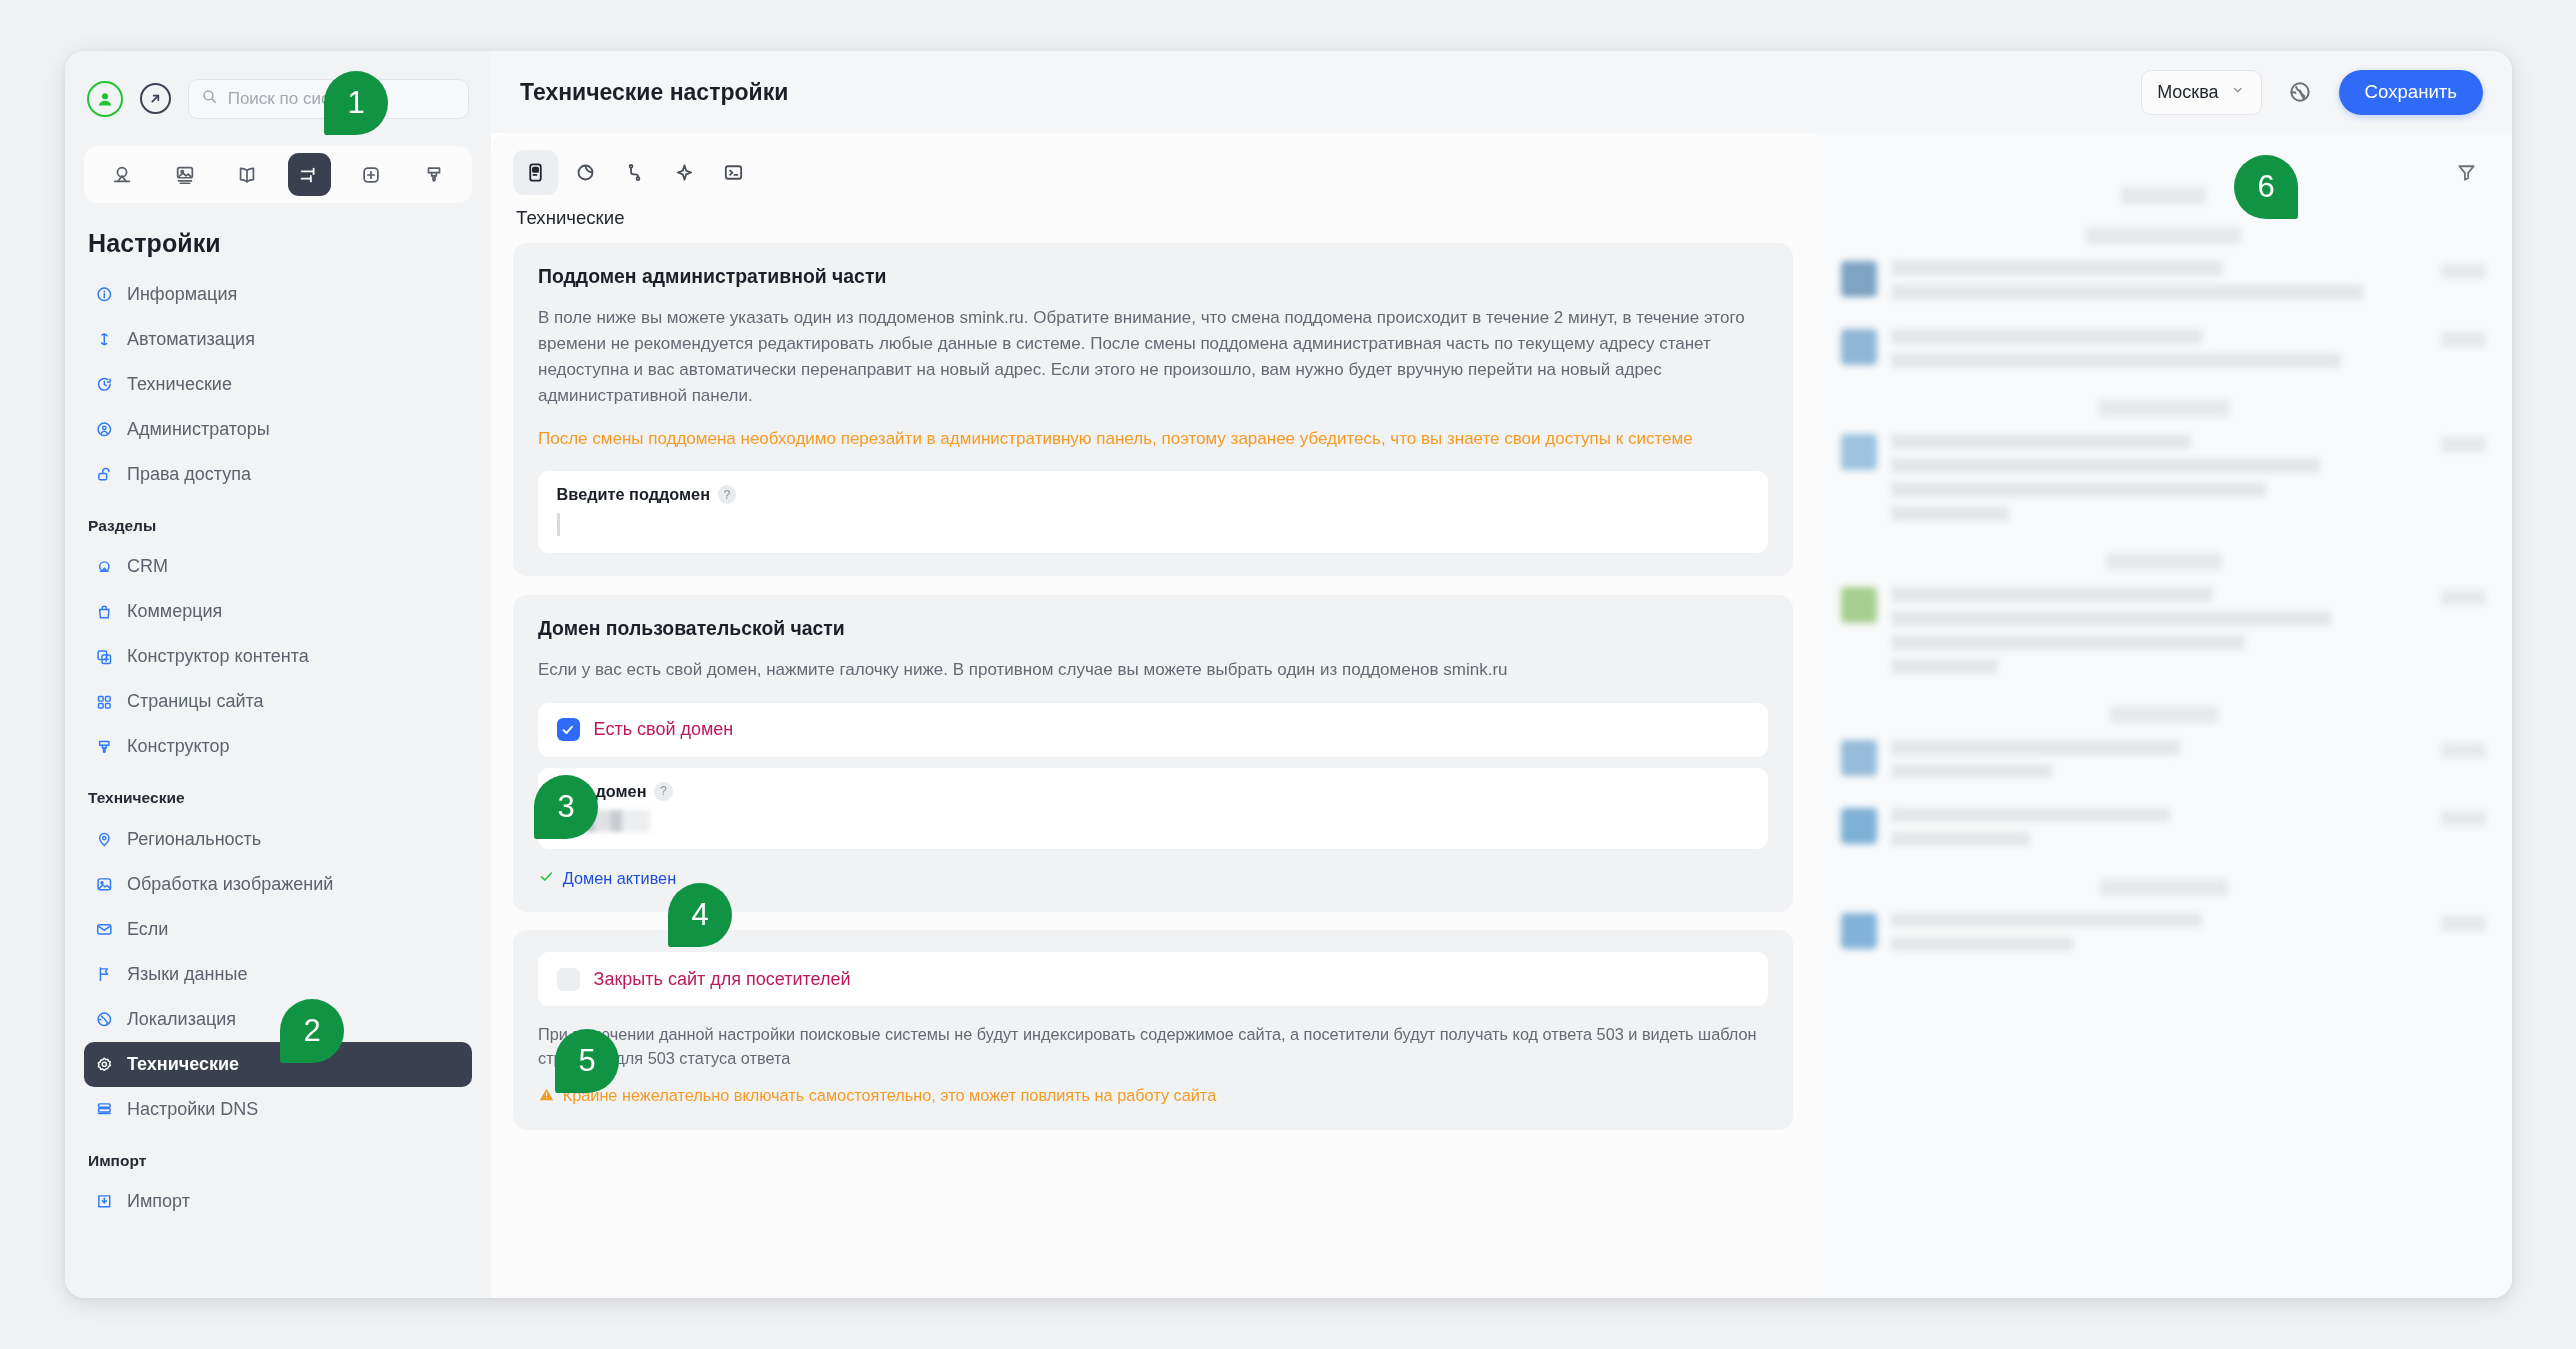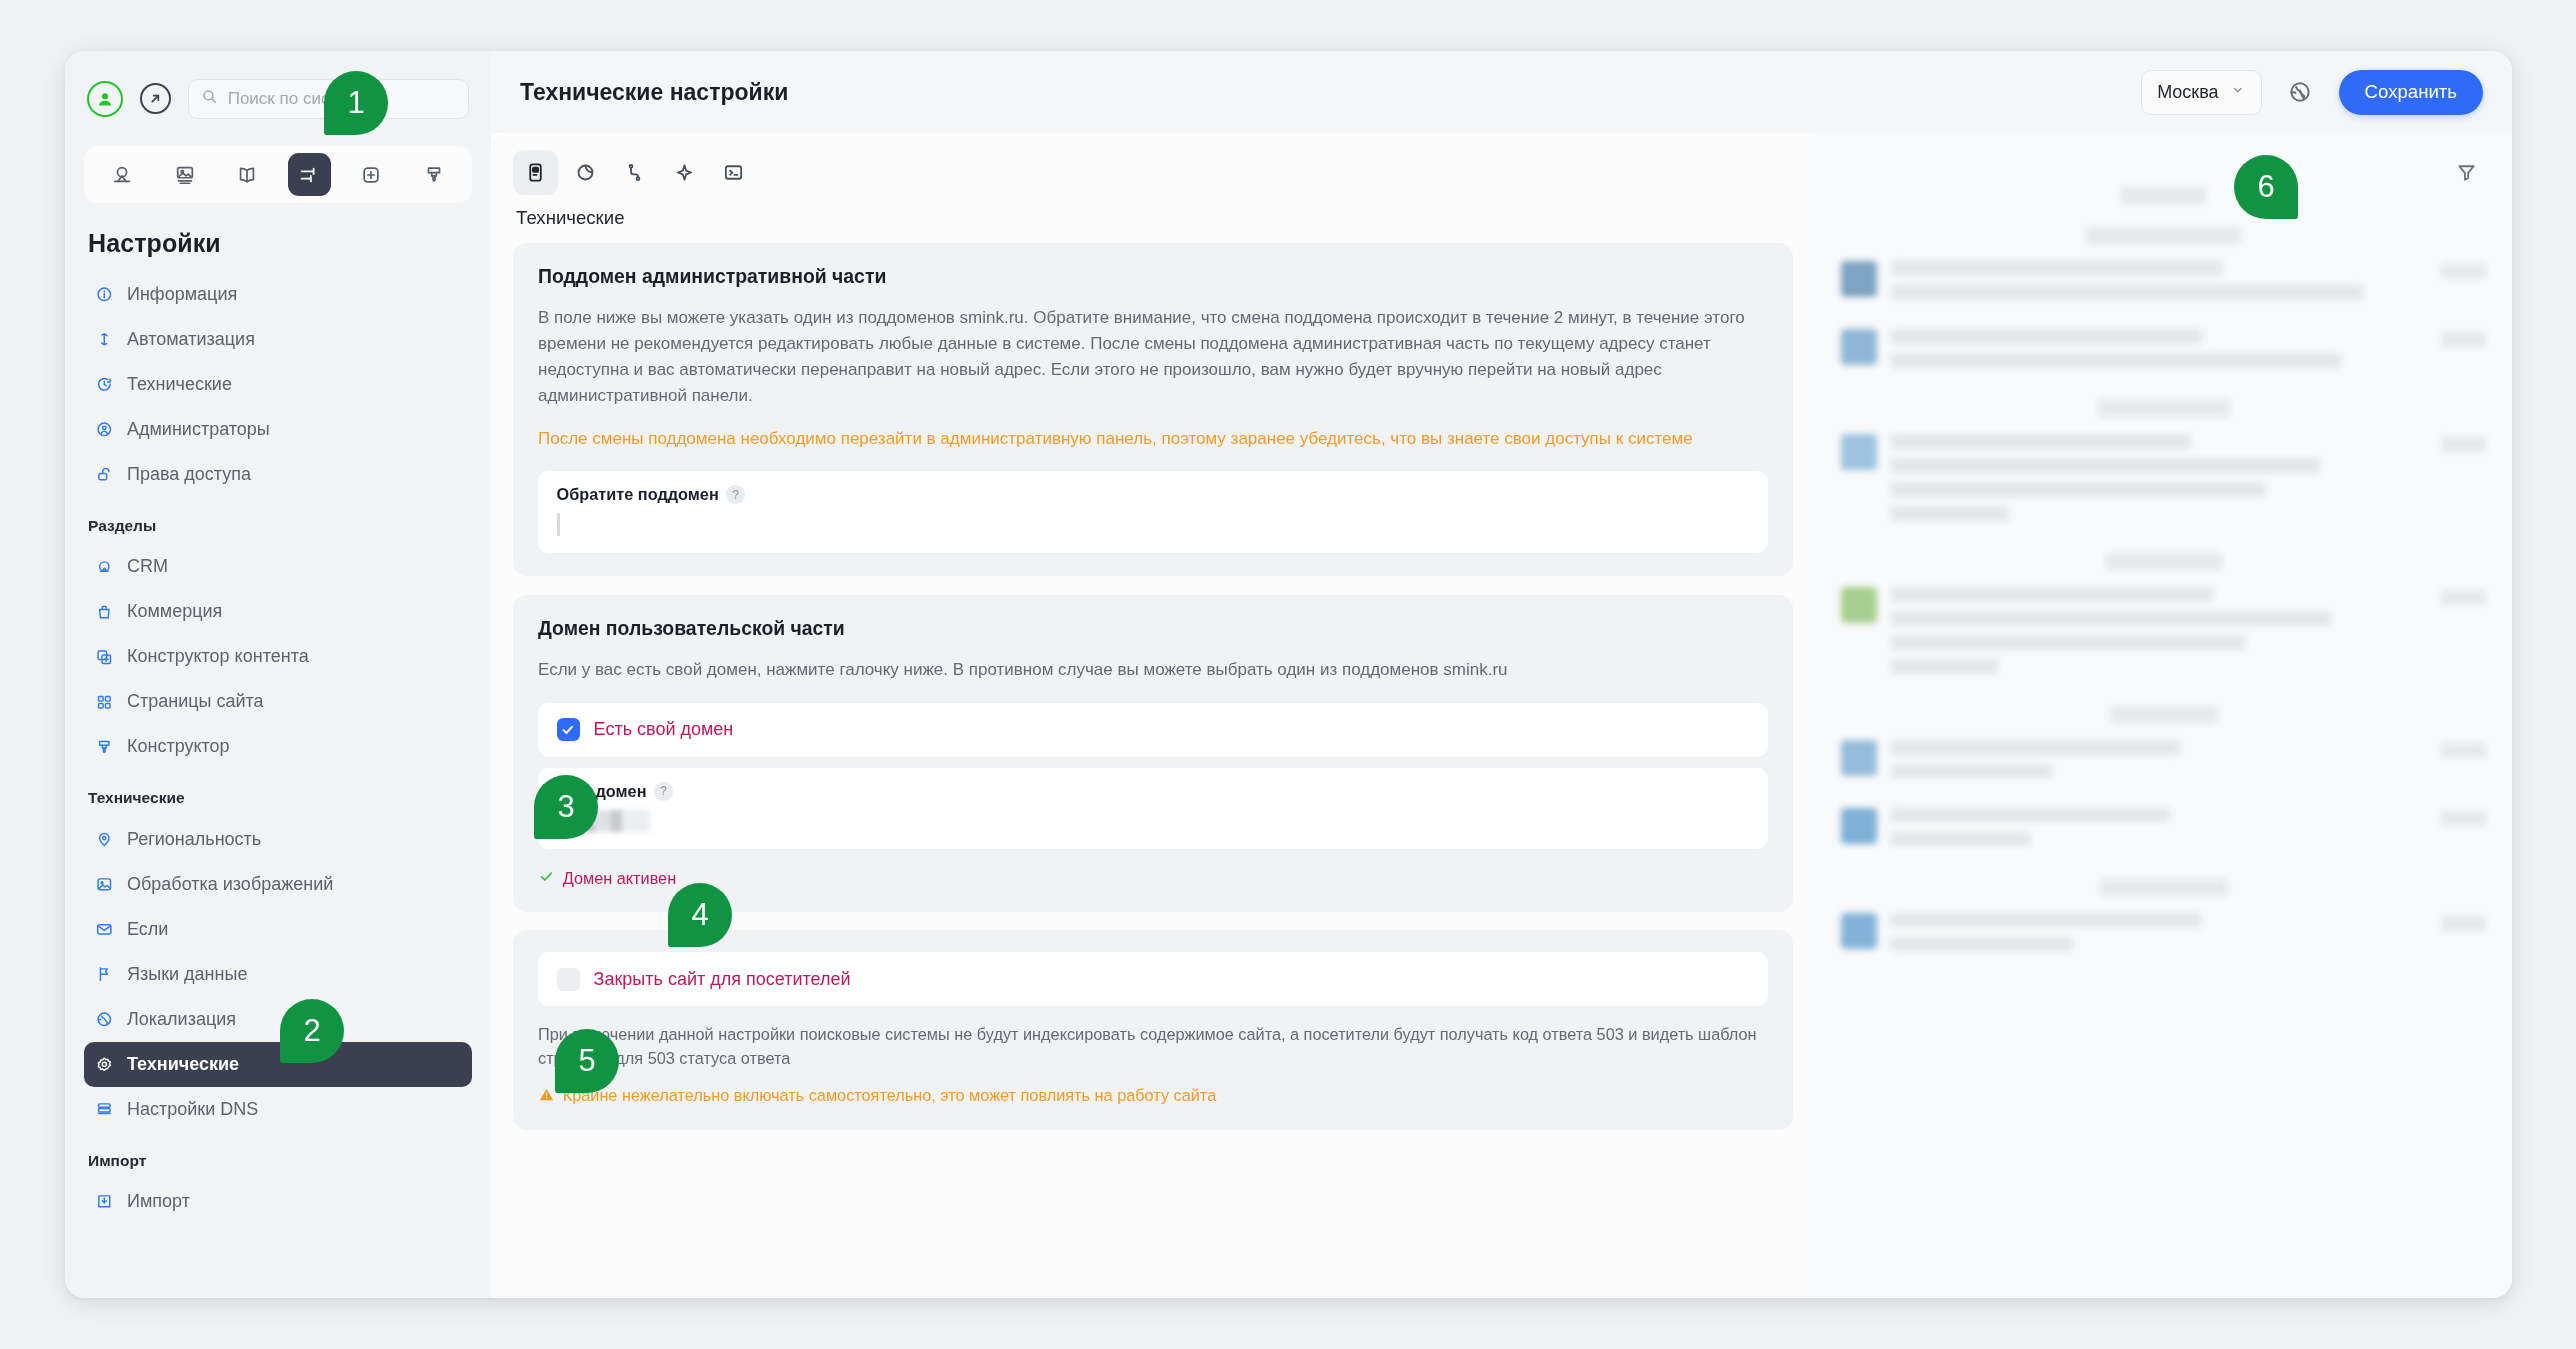--- a/index.html
+++ b/index.html
@@ -220,21 +220,21 @@
     width: 23px; height: 23px; border-radius: 6.2px;
     display: flex; align-items: center; justify-content: center;
     flex: 0 0 23px;
   }
   .cb.on { background: #2f6bf6; }
   .cb.off { background: #eceef0; }
   .check-label { font-size: 18px; color: #be185d; }
 
   .status-ok {
     display: flex; align-items: center; gap: 7.7px;
-    color: #be185d; font-size: 16.3px;
+    color: #1d4ed8; font-size: 16.3px;
     margin-top: 18.6px;
   }
   .note-text { font-size: 16.3px; line-height: 1.5; color: #646a73; margin-top: 15.5px; }
   .alert-text {
     display: flex; align-items: flex-start; gap: 7.7px;
     font-size: 16.3px; color: #f59a23; margin-top: 15.5px;
   }
 
   
   .right-pane {
@@ -589,21 +589,21 @@
         </div>
 
         <div class="tab-caption">Технические</div>
 
         <div class="card">
           <div class="card-title">Поддомен административной части</div>
           <div class="card-text">В поле ниже вы можете указать один из поддоменов smink.ru. Обратите внимание, что смена поддомена происходит в течение 2 минут, в течение этого времени не рекомендуется редактировать любые данные в системе. После смены поддомена административная часть по текущему адресу станет недоступна и вас автоматически перенаправит на новый адрес. Если этого не произошло, вам нужно будет вручную перейти на новый адрес административной панели.</div>
           <div class="warn-text">После смены поддомена необходимо перезайти в административную панель, поэтому заранее убедитесь, что вы знаете свои доступы к системе</div>
           <div class="field">
             <div class="field-label">
-              <span>Обратите поддомен</span>
+              <span>Введите поддомен</span>
               <span class="q-mark">?</span>
             </div>
             <div class="field-caret"></div>
           </div>
         </div>
 
         <div class="card">
           <div class="card-title">Домен пользовательской части</div>
           <div class="card-text">Если у вас есть свой домен, нажмите галочку ниже. В противном случае вы можете выбрать один из поддоменов smink.ru</div>
 

